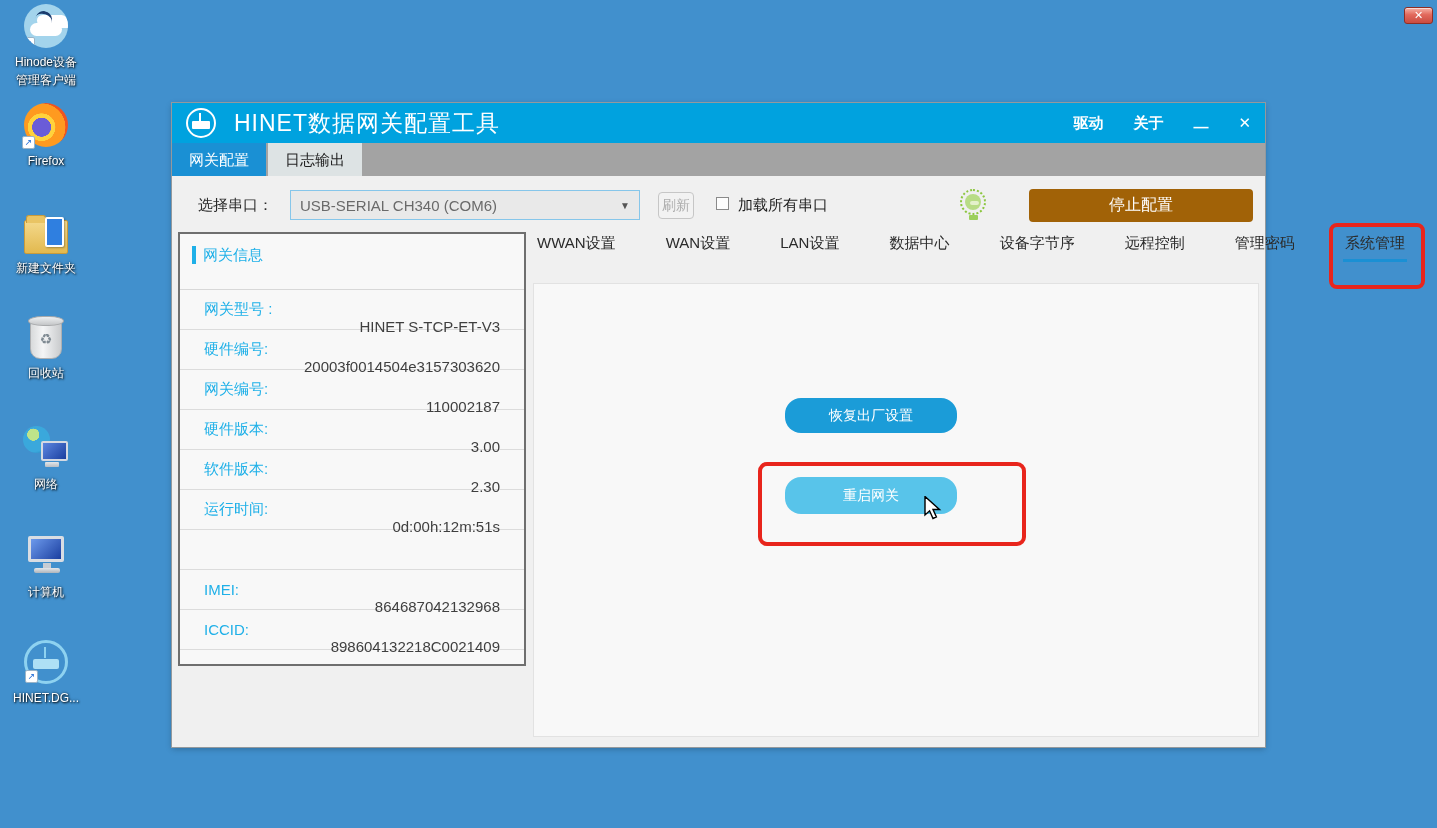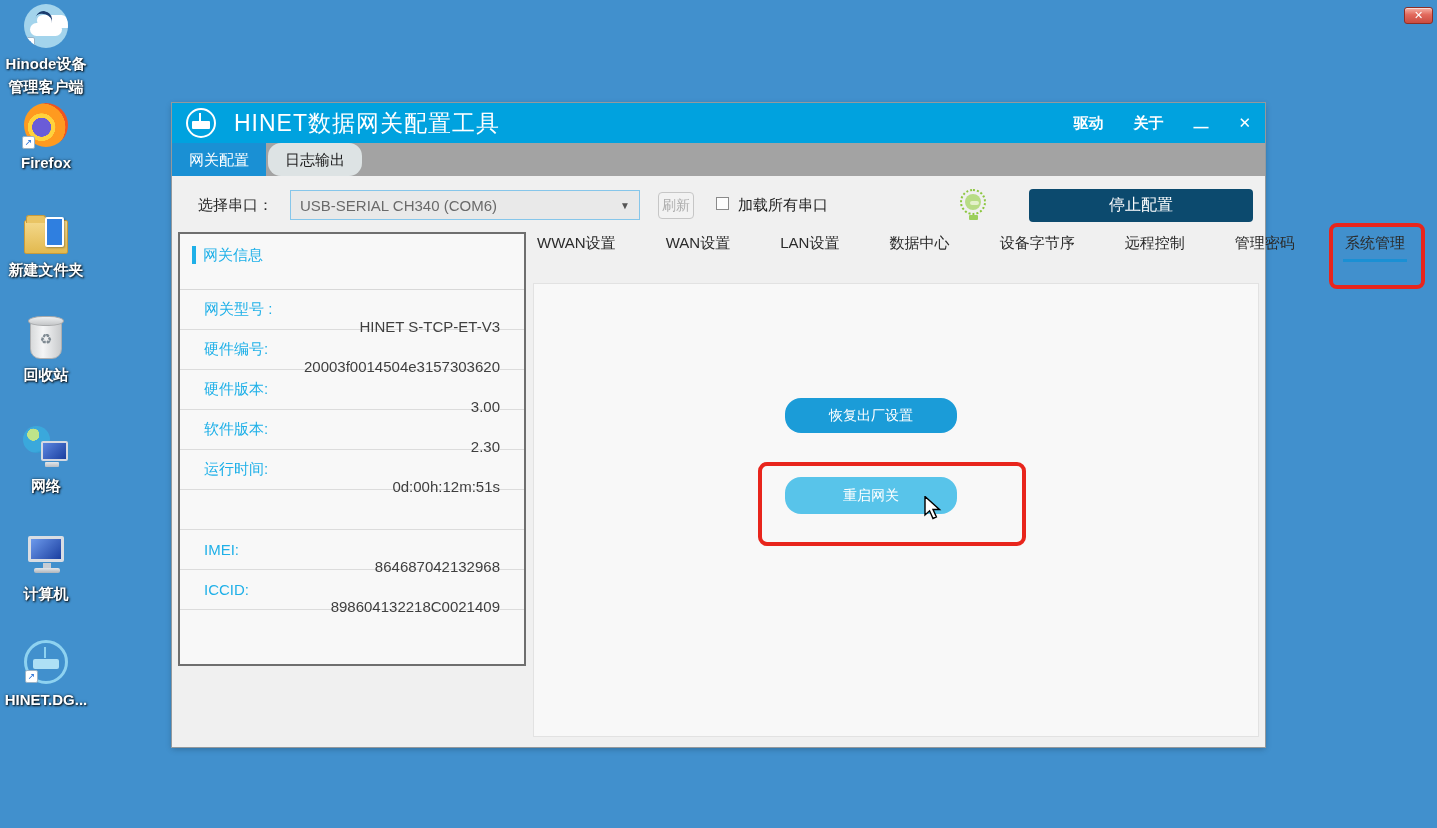--- a/index.html
+++ b/index.html
@@ -1,22 +1,22 @@
 <!DOCTYPE html>
 <html><head>
 <meta charset="utf-8">
 <style>
   * { margin:0; padding:0; box-sizing:border-box; }
   html,body { width:1437px; height:828px; overflow:hidden; }
   body { background:#4190cd; font-family:"Liberation Sans","DejaVu Sans",sans-serif; position:relative; }
 
   
   .desk-icon { position:absolute; width:90px; display:flex; flex-direction:column; align-items:center; cursor:pointer; }
-  .desk-label { margin-top:5px; color:#fff; font-size:15px; text-align:center; line-height:1.5;
-                white-space:pre-line; text-shadow:1px 1px 2px rgba(0,0,0,.9),0 0 3px rgba(0,0,0,.65);font-weight:bold; }
+  .desk-label { margin-top:5px; color:#fff; font-size:12px; text-align:center; line-height:1.5;
+                white-space:pre-line; text-shadow:1px 1px 2px rgba(0,0,0,.9),0 0 3px rgba(0,0,0,.65); }
   .glyph { position:relative; }
 
   .gi-hinode { width:44px; height:44px; border-radius:50%; background:#a3d4ec; overflow:hidden; }
   .gi-hinode::before { content:""; position:absolute; left:6px; top:19px; width:32px; height:13px; background:#fff;
                        border-radius:8px; box-shadow:6px -9px 0 -1px #fff, 17px -6px 0 -2px #fff; }
   .gi-hinode::after { content:""; position:absolute; left:11px; top:7px; width:17px; height:15px;
                       border-top:3px solid #1b3c6e; border-radius:50%; transform:rotate(18deg); }
   .badge { position:absolute; left:-2px; bottom:-2px; width:13px; height:13px; background:#fff;
            border:1px solid #9ab4c8; border-radius:2px; font-size:9px; color:#1f6bd6;
            display:flex; align-items:center; justify-content:center; line-height:1; }
@@ -72,41 +72,41 @@
   .logo::before { content:""; position:absolute; left:11px; top:3px; width:2px; height:8px; background:#fff; }
   .logo::after { content:""; position:absolute; left:4px; top:11px; width:18px; height:8px; background:#fff; border-radius:1px; }
   .win-title { color:#fff; font-size:23px; margin-left:18px; letter-spacing:1px; }
   .title-menu { margin-left:auto; display:flex; align-items:center; gap:30px; color:#fff; font-size:15px; font-weight:bold; }
   .title-menu > div { cursor:pointer; }
   .tm-min { transform:translateY(3px); }
 
   .maintabs { height:33px; display:flex; background:#a3a3a3; }
   .mtab { padding:0 17px; line-height:33px; font-size:15px; margin-right:2px; cursor:pointer; }
   .mtab.active { background:#1a90d4; color:#fff; }
-  .mtab.inactive { background:#dde3e4; color:#222;border-radius:13px; }
+  .mtab.inactive { background:#dde3e4; color:#222; }
 
   .content { position:absolute; left:0; top:73px; right:0; bottom:0; background:#f0f0f0; }
 
   
   .serial-label { position:absolute; left:26px; top:20px; font-size:15px; color:#2a2a2a; }
   .serial-select { position:absolute; left:118px; top:14px; width:350px; height:30px; background:#e9e9e9;
     border:1px solid #86c6ea; display:flex; align-items:center; padding:0 9px; color:#6a6a6a; font-size:15px; cursor:pointer; }
   .serial-select .arrow { margin-left:auto; font-size:10px; color:#555; }
   .refresh-btn { position:absolute; left:486px; top:16px; width:36px; height:27px; background:#f2f2f2;
     border:1px solid #c6c6c6; border-radius:4px; color:#adadad; font-size:14px;
     display:flex; align-items:center; justify-content:center; cursor:pointer; }
   .chkbox { position:absolute; left:544px; top:21px; width:13px; height:13px; background:#fdfdfd;
             border:1px solid #8a8a8a; cursor:pointer; }
   .chk-label { position:absolute; left:566px; top:20px; font-size:15px; color:#1c1c1c; }
   .bulb-wrap { position:absolute; left:788px; top:13px; width:28px; height:32px; }
   .bulb { width:26px; height:26px; border:2px dotted #8cc63f; border-radius:50%; position:relative; }
   .bulb::before { content:""; position:absolute; inset:3px; background:#b8dc85; border-radius:50%; }
   .bulb::after { content:""; position:absolute; left:8px; top:10px; width:9px; height:4px; background:#e4f1cb; border-radius:2px; }
   .bulb-base { position:absolute; left:9px; top:26px; width:9px; height:5px; background:#9ccf5d; border-radius:1px; }
-  .stop-btn { position:absolute; left:857px; top:13px; width:224px; height:33px; background:#0c4a6e; color:#fff;
+  .stop-btn { position:absolute; left:857px; top:13px; width:224px; height:33px; background:#a16207; color:#fff;
     border:none; border-radius:4px; font-size:16px; display:flex; align-items:center; justify-content:center; cursor:pointer; }
 
   
   .info-panel { position:absolute; left:6px; top:56px; width:348px; height:434px; background:#f8f8f8;
                 border:2px solid #6f6f6f; }
   .panel-header { height:56px; display:flex; align-items:flex-start; padding:12px 0 0 12px;
                   border-bottom:1px solid #d8d8d8; }
   .panel-accent { width:4px; height:18px; background:#1fb0e8; margin-right:7px; }
   .panel-title { color:#1fb0e8; font-size:15px; }
   .info-row { height:40px; display:flex; align-items:center; justify-content:space-between;
@@ -229,20 +229,24 @@
         <div class="panel-accent"></div>
         <div class="panel-title">网关信息</div>
       </div>
       <div class="info-row">
         <span class="k">网关型号 :</span>
         <span class="v">HINET S-TCP-ET-V3</span>
       </div>
       <div class="info-row">
         <span class="k">硬件编号:</span>
         <span class="v">20003f0014504e3157303620</span>
+      </div>
+      <div class="info-row">
+        <span class="k">网关编号:</span>
+        <span class="v">110002187</span>
       </div>
       <div class="info-row">
         <span class="k">硬件版本:</span>
         <span class="v">3.00</span>
       </div>
       <div class="info-row">
         <span class="k">软件版本:</span>
         <span class="v">2.30</span>
       </div>
       <div class="info-row">

